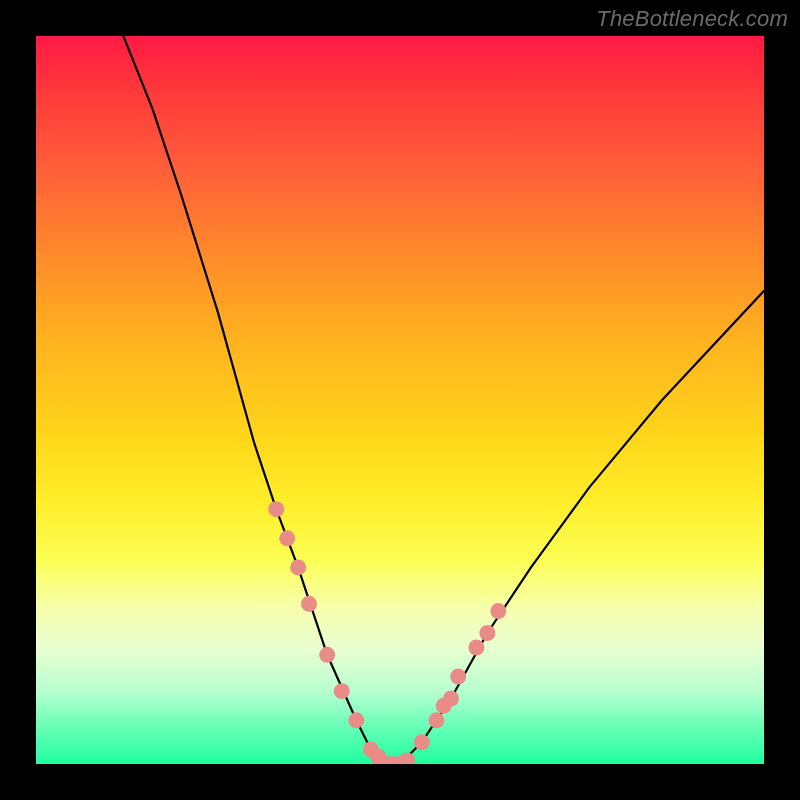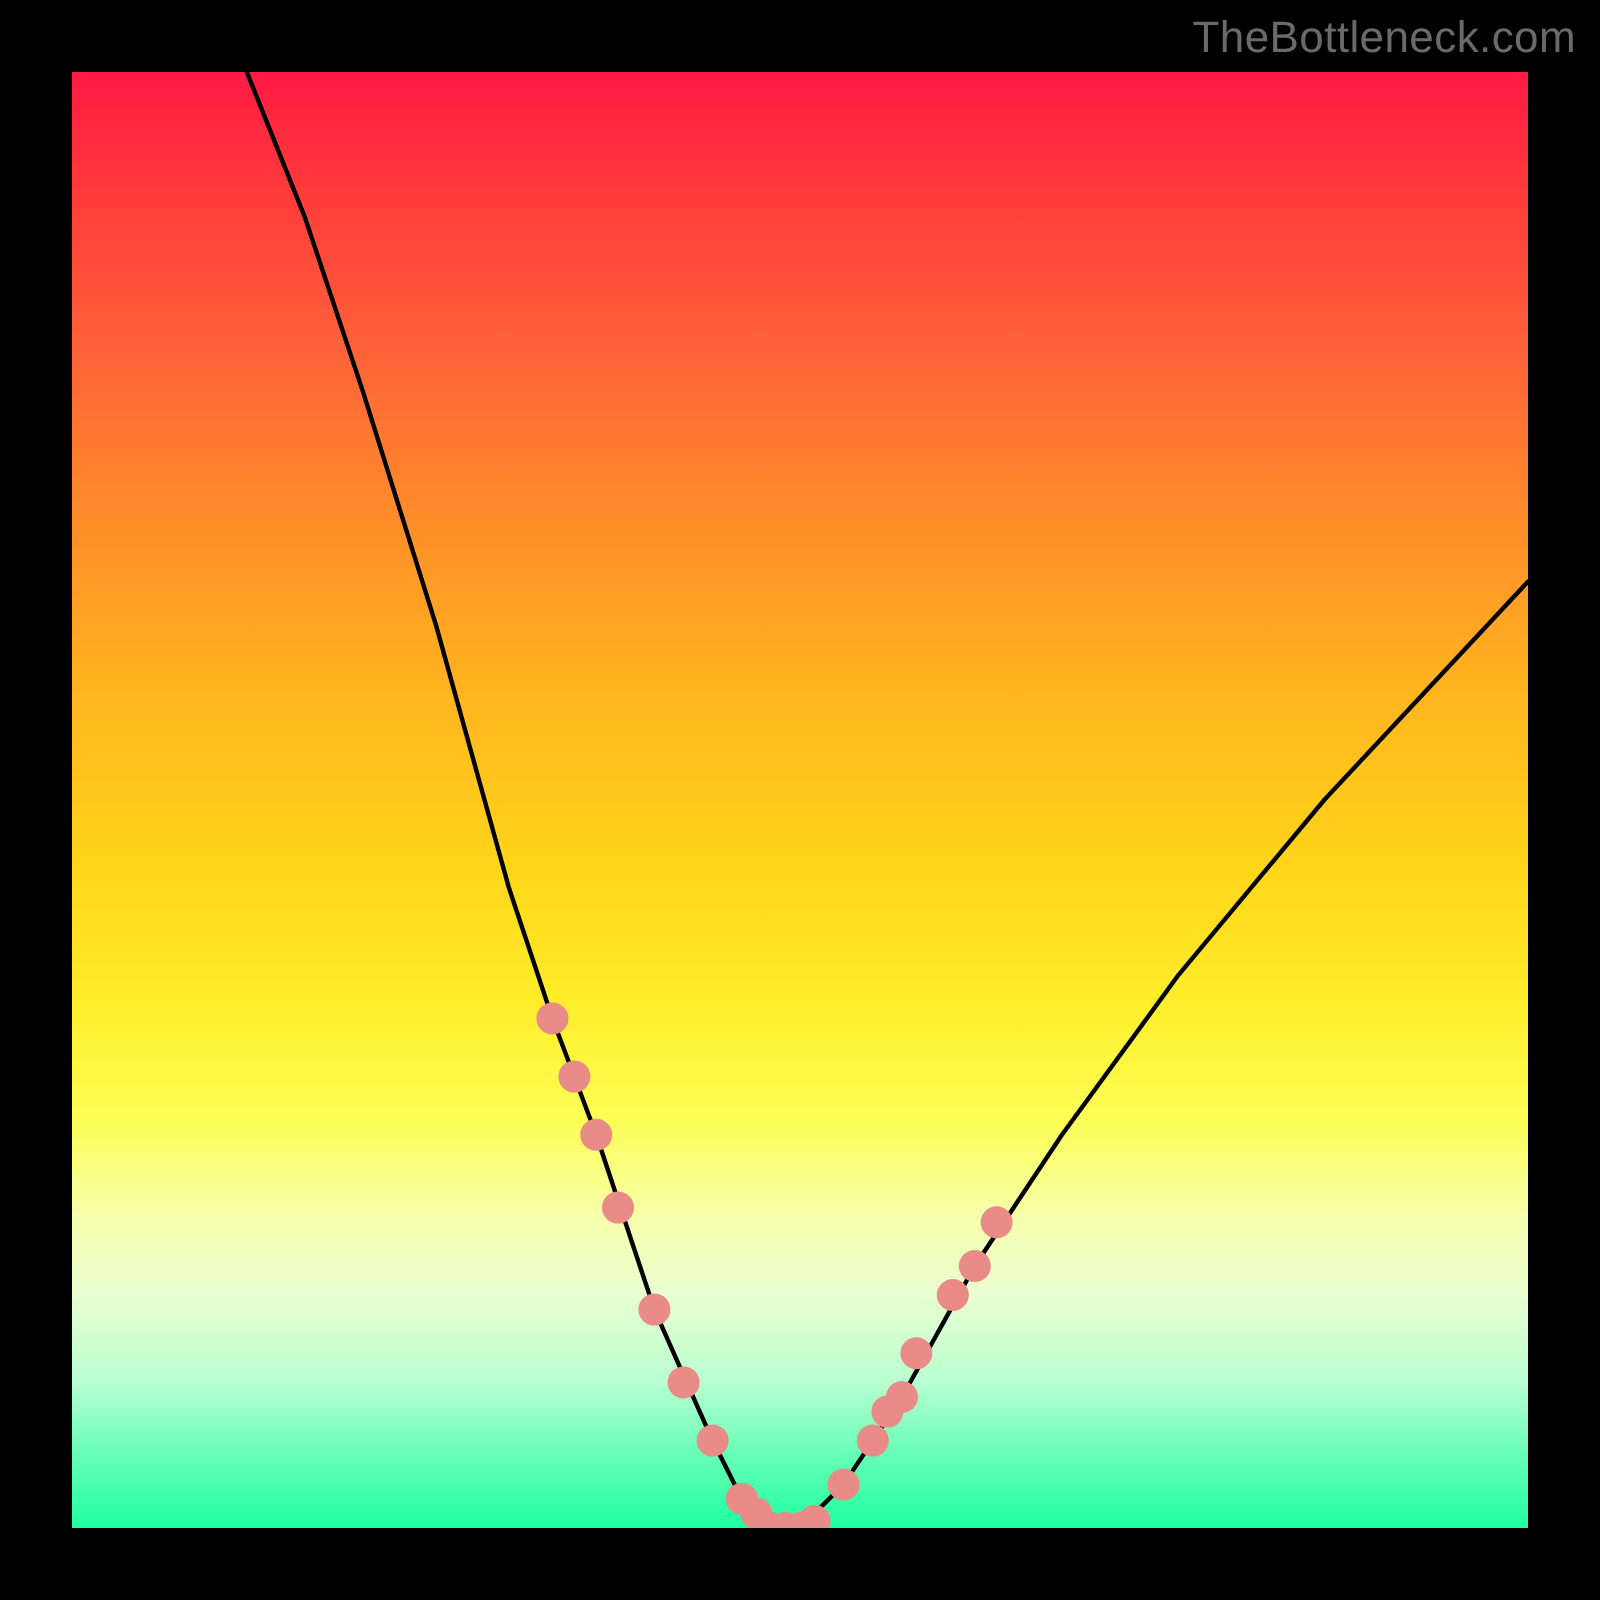--- a/index.html
+++ b/index.html
@@ -9,20 +9,21 @@
     height: 800px;
     background: #000;
     overflow: hidden;
     font-family: Arial, Helvetica, sans-serif;
   }
   .frame {
     position: relative;
     width: 800px;
     height: 708px;
     background: #000;
+    font-style: italic;
   }
   .plot-area {
     position: absolute;
     left: 36px;
     top: 36px;
     width: 728px;
     height: 728px;
     background: linear-gradient(
       to bottom,
       #ff1a44 0%,

